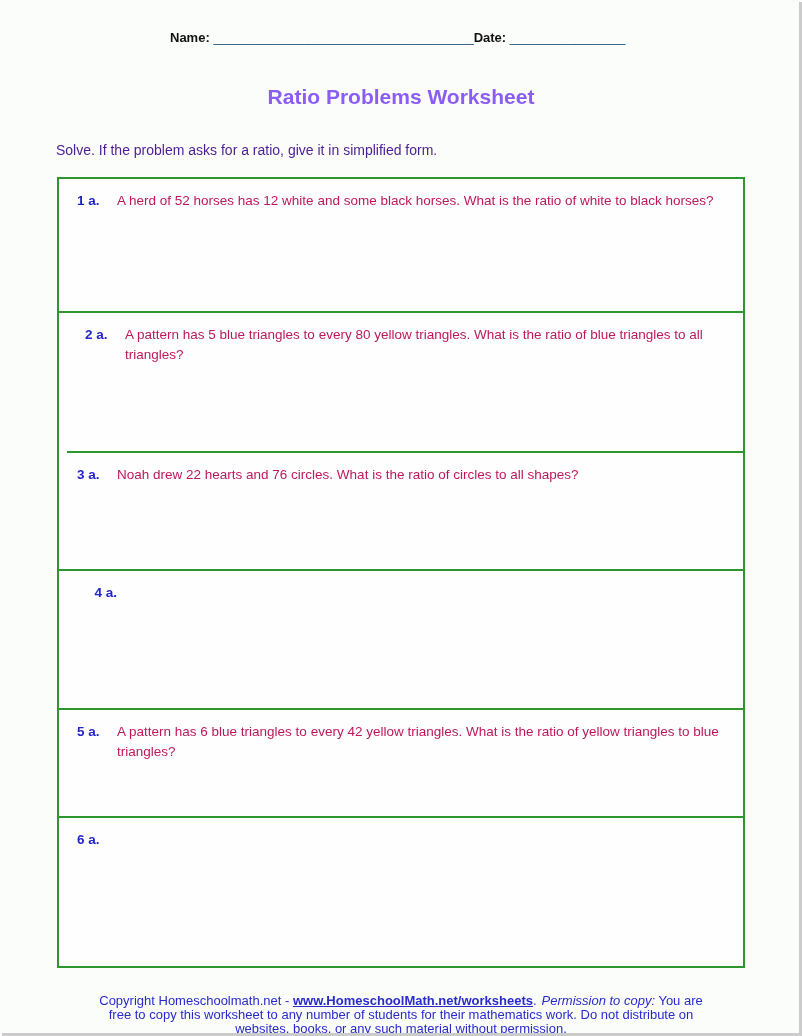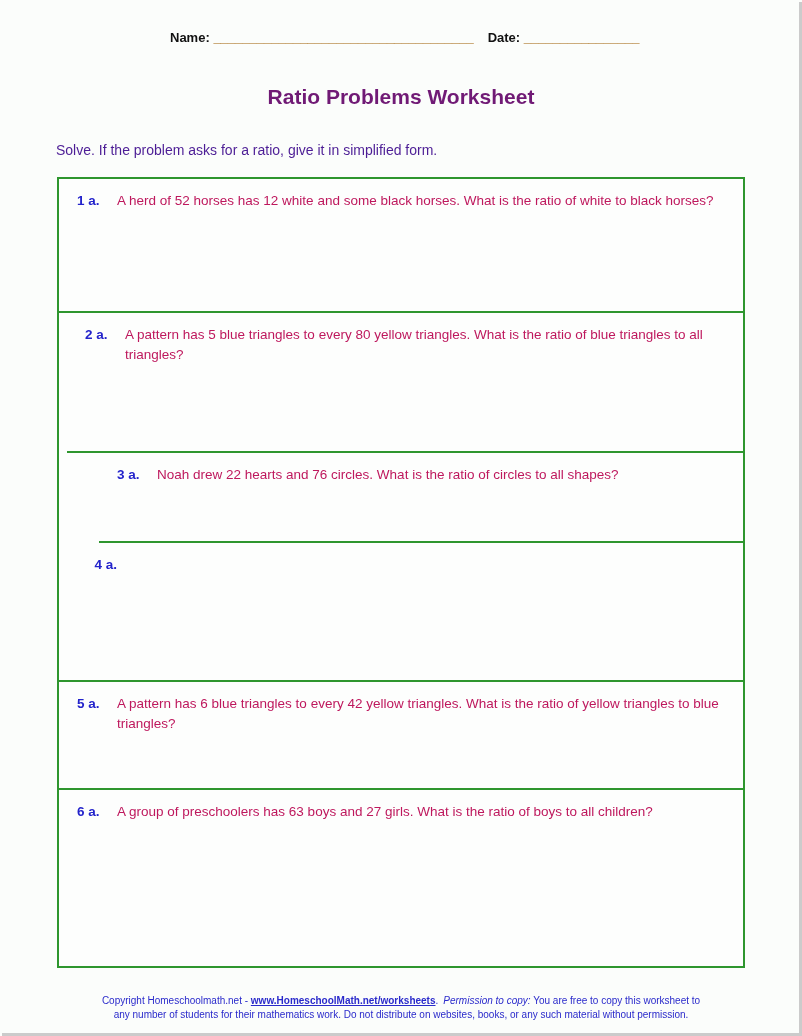--- a/index.html
+++ b/index.html
@@ -23,70 +23,70 @@
     position: absolute; left: 2px; bottom: 0;
     width: 800px; height: 3px;
     background: #cbcbcb;
   }
   .name-date {
     position: absolute; left: 170px; top: 30px;
     font-size: 13px; font-weight: bold; color: #111;
     white-space: nowrap;
   }
   .blank-line {
-    font-weight: bold; color: #a16207;
+    font-weight: normal; color: #0c4a6e;
     letter-spacing: 0px; font-size: 13px;
   }
-  .date-label { margin-left: 14px; }
+  .date-label { }
   .title {
     position: absolute; left: 0; top: 85px;
     width: 802px; text-align: center;
     font-size: 21px; font-weight: bold;
-    color: #701a75;
+    color: #8b5cf6;
   }
   .instructions {
     position: absolute; left: 56px; top: 142px;
     font-size: 14px; color: #4c1d95;
   }
   .problems {
     position: absolute; left: 57px; top: 177px;
     width: 688px; height: 791px;
     border: 2px solid #2e962e;
     background: #fdfefd;
   }
   .problem-row {
     display: flex;
     align-items: flex-start;
     padding: 12px 8px 8px 18px;
     border-bottom: 2px solid #2e962e;
   }
   .problem-row:nth-of-type(1) { height: 134px; }
   .problem-row:nth-of-type(2) { height: 140px; margin-left: 8px; }
-  .problem-row:nth-of-type(3) { height: 90px; margin-left: 40px; }
+  .problem-row:nth-of-type(3) { height: 118px; }
   .problem-row:nth-of-type(4) { height: 139px; text-align: right; }
   .problem-row:nth-of-type(5) { height: 108px; }
   .problem-row:nth-of-type(6) { height: 116px; border-bottom: none; }
   .problem-number {
     flex: 0 0 40px;
     font-size: 13.5px; font-weight: bold;
     color: #2323cb; line-height: 20px;
     white-space: nowrap;
   }
   .problem-text {
     width: 618px;
     font-size: 13.5px; color: #be185d;
     line-height: 20px;
   }
   .footer {
     position: absolute; left: 0; top: 994px;
     width: 802px; text-align: center;
   }
   .footer-inner {
     display: inline-block; width: 610px;
-    font-size: 10px; line-height: 14px;
+    font-size: 13px; line-height: 14px;
     color: #2a2acb;
   }
   .footer-link {
     font-weight: bold; text-decoration: underline;
     color: #2a2acb; cursor: pointer;
   }
   .footer-permission-label {
     font-style: italic; margin-left: 5px;
   }
 </style>
@@ -119,21 +119,20 @@
     </div>
     <div class="problem-row">
       <span class="problem-number">4 a.</span>
     </div>
     <div class="problem-row">
       <span class="problem-number">5 a.</span>
       <span class="problem-text">A pattern has 6 blue triangles to every 42 yellow triangles. What is the ratio of yellow triangles to blue triangles?</span>
     </div>
     <div class="problem-row">
       <span class="problem-number">6 a.</span>
-      <span class="problem-text">A group of preschoolers has 63 boys and 27 girls. What is the ratio of boys to all children?</span>
     </div>
   </div>
 
   <div class="footer">
     <span class="footer-inner"><span>Copyright Homeschoolmath.net - </span><span class="footer-link">www.HomeschoolMath.net/worksheets</span><span>.</span><span class="footer-permission-label">Permission to copy:</span><span> You are free to copy this worksheet to any number of students for their mathematics work. Do not distribute on websites, books, or any such material without permission.</span>
     </span>
   </div>
 
   <div class="edge-right"></div>
   <div class="edge-bottom"></div>

